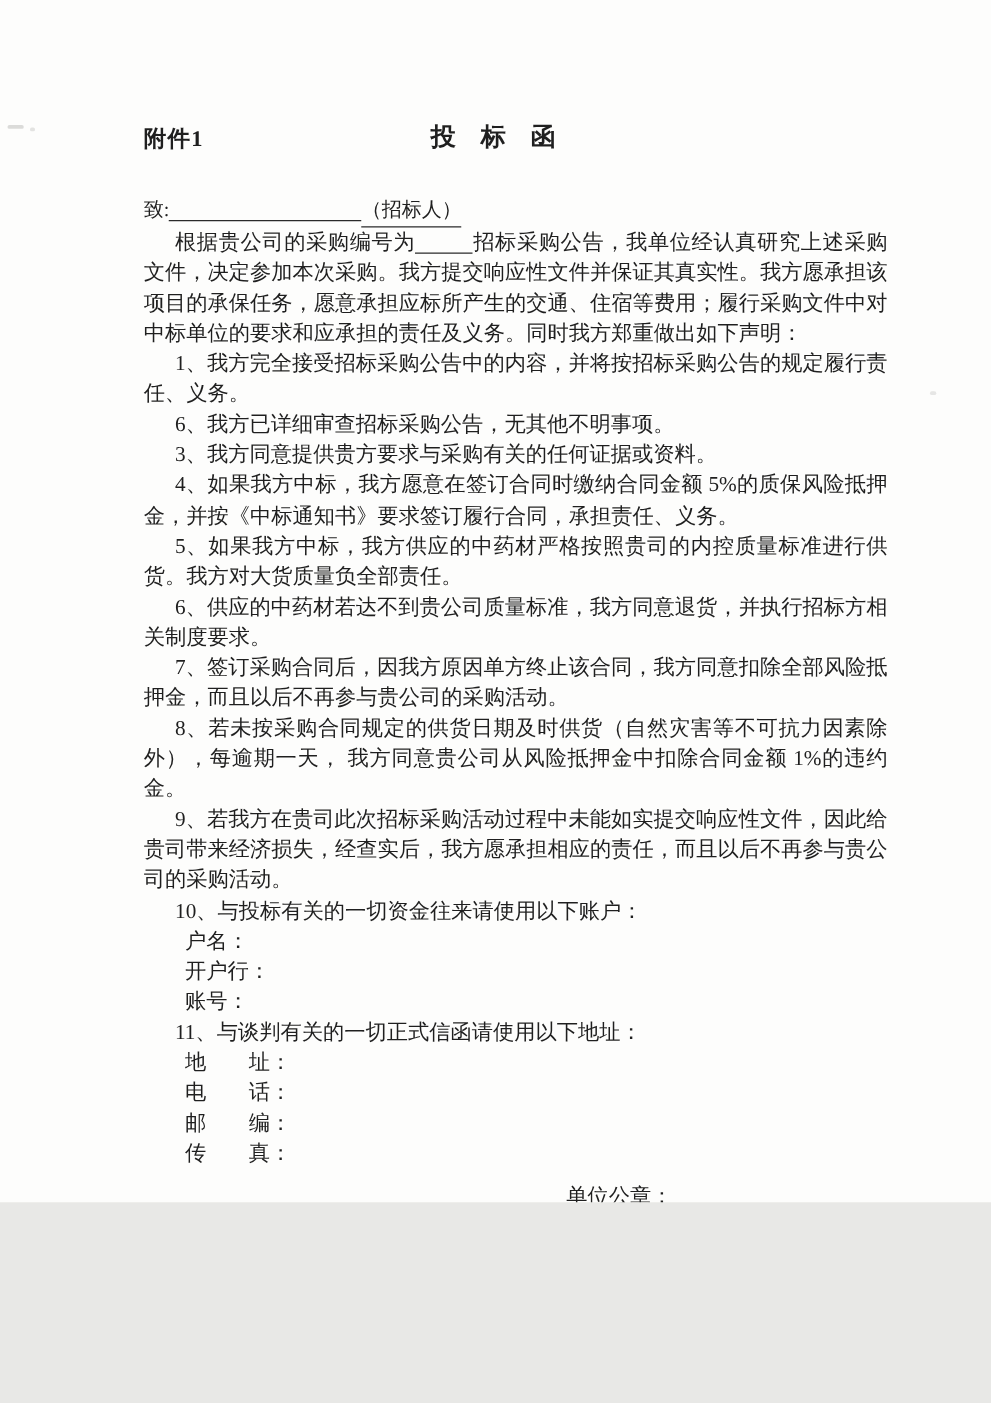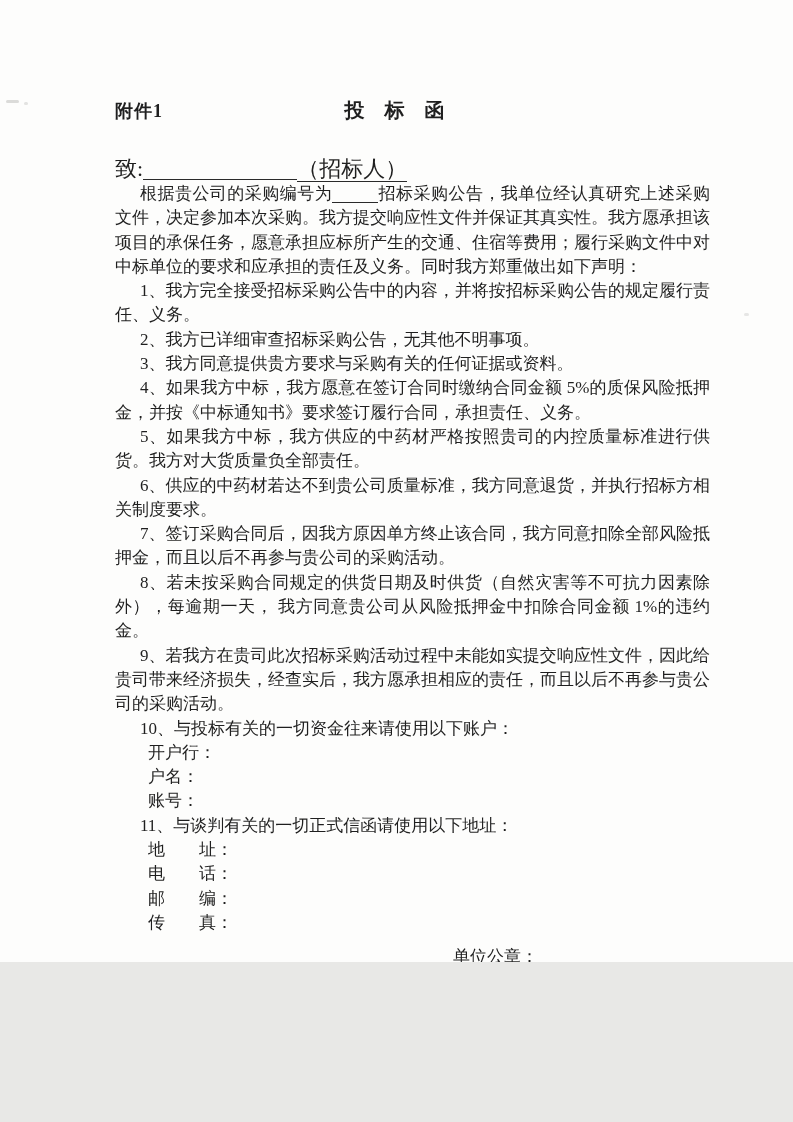--- a/index.html
+++ b/index.html
@@ -42,21 +42,21 @@
     font-weight: bold;
     line-height: 36px;
   }
   .body-text {
     font-size: 17px;
     line-height: 24.3px;
     text-align: justify;
   }
   .salutation {
     margin-top: 22px;
-    font-size: 22px;
+    font-size: 16px;
     line-height: 25px;
     text-align: left;
   }
   .sal-blank {
     display: inline-block;
     width: 154px;
     height: 15px;
     vertical-align: -4px;
     border-bottom: 1.2px solid #2a2a2a;
   }
@@ -124,33 +124,33 @@
 
     <div class="salutation">
       <span>致:</span><span class="sal-blank"></span><span class="sal-suffix">（招标人）</span>
     </div>
 
     <div class="body-text">
 
       <p class="para"><span>根据贵公司的采购编号为</span><span class="intro-blank"></span><span>招标采购公告，我单位经认真研究上述采购文件，决定参加本次采购。我方提交响应性文件并保证其真实性。我方愿承担该项目的承保任务，愿意承担应标所产生的交通、住宿等费用；履行采购文件中对中标单位的要求和应承担的责任及义务。同时我方郑重做出如下声明：</span></p>
 
       <p class="para">1、我方完全接受招标采购公告中的内容，并将按招标采购公告的规定履行责任、义务。</p>
-      <p class="para">2、我方已详细审查招标采购公告，无其他不明事项。</p>
+      <p class="para">6、我方已详细审查招标采购公告，无其他不明事项。</p>
       <p class="para">3、我方同意提供贵方要求与采购有关的任何证据或资料。</p>
       <p class="para">4、如果我方中标，我方愿意在签订合同时缴纳合同金额 5%的质保风险抵押金，并按《中标通知书》要求签订履行合同，承担责任、义务。</p>
       <p class="para">5、如果我方中标，我方供应的中药材严格按照贵司的内控质量标准进行供货。我方对大货质量负全部责任。</p>
       <p class="para">6、供应的中药材若达不到贵公司质量标准，我方同意退货，并执行招标方相关制度要求。</p>
       <p class="para">7、签订采购合同后，因我方原因单方终止该合同，我方同意扣除全部风险抵押金，而且以后不再参与贵公司的采购活动。</p>
       <p class="para">8、若未按采购合同规定的供货日期及时供货（自然灾害等不可抗力因素除外），每逾期一天， 我方同意贵公司从风险抵押金中扣除合同金额 1%的违约金。</p>
       <p class="para">9、若我方在贵司此次招标采购活动过程中未能如实提交响应性文件，因此给贵司带来经济损失，经查实后，我方愿承担相应的责任，而且以后不再参与贵公司的采购活动。</p>
 
       <p class="para">10、与投标有关的一切资金往来请使用以下账户：</p>
 
+      <div class="field">户名：</div>
       <div class="field">开户行：</div>
-      <div class="field">户名：</div>
       <div class="field">账号：</div>
 
       <p class="para">11、与谈判有关的一切正式信函请使用以下地址：</p>
 
       <div class="field">地　　址：</div>
       <div class="field">电　　话：</div>
       <div class="field">邮　　编：</div>
       <div class="field">传　　真：</div>
 
       <div class="closing-seal">单位公章：</div>

